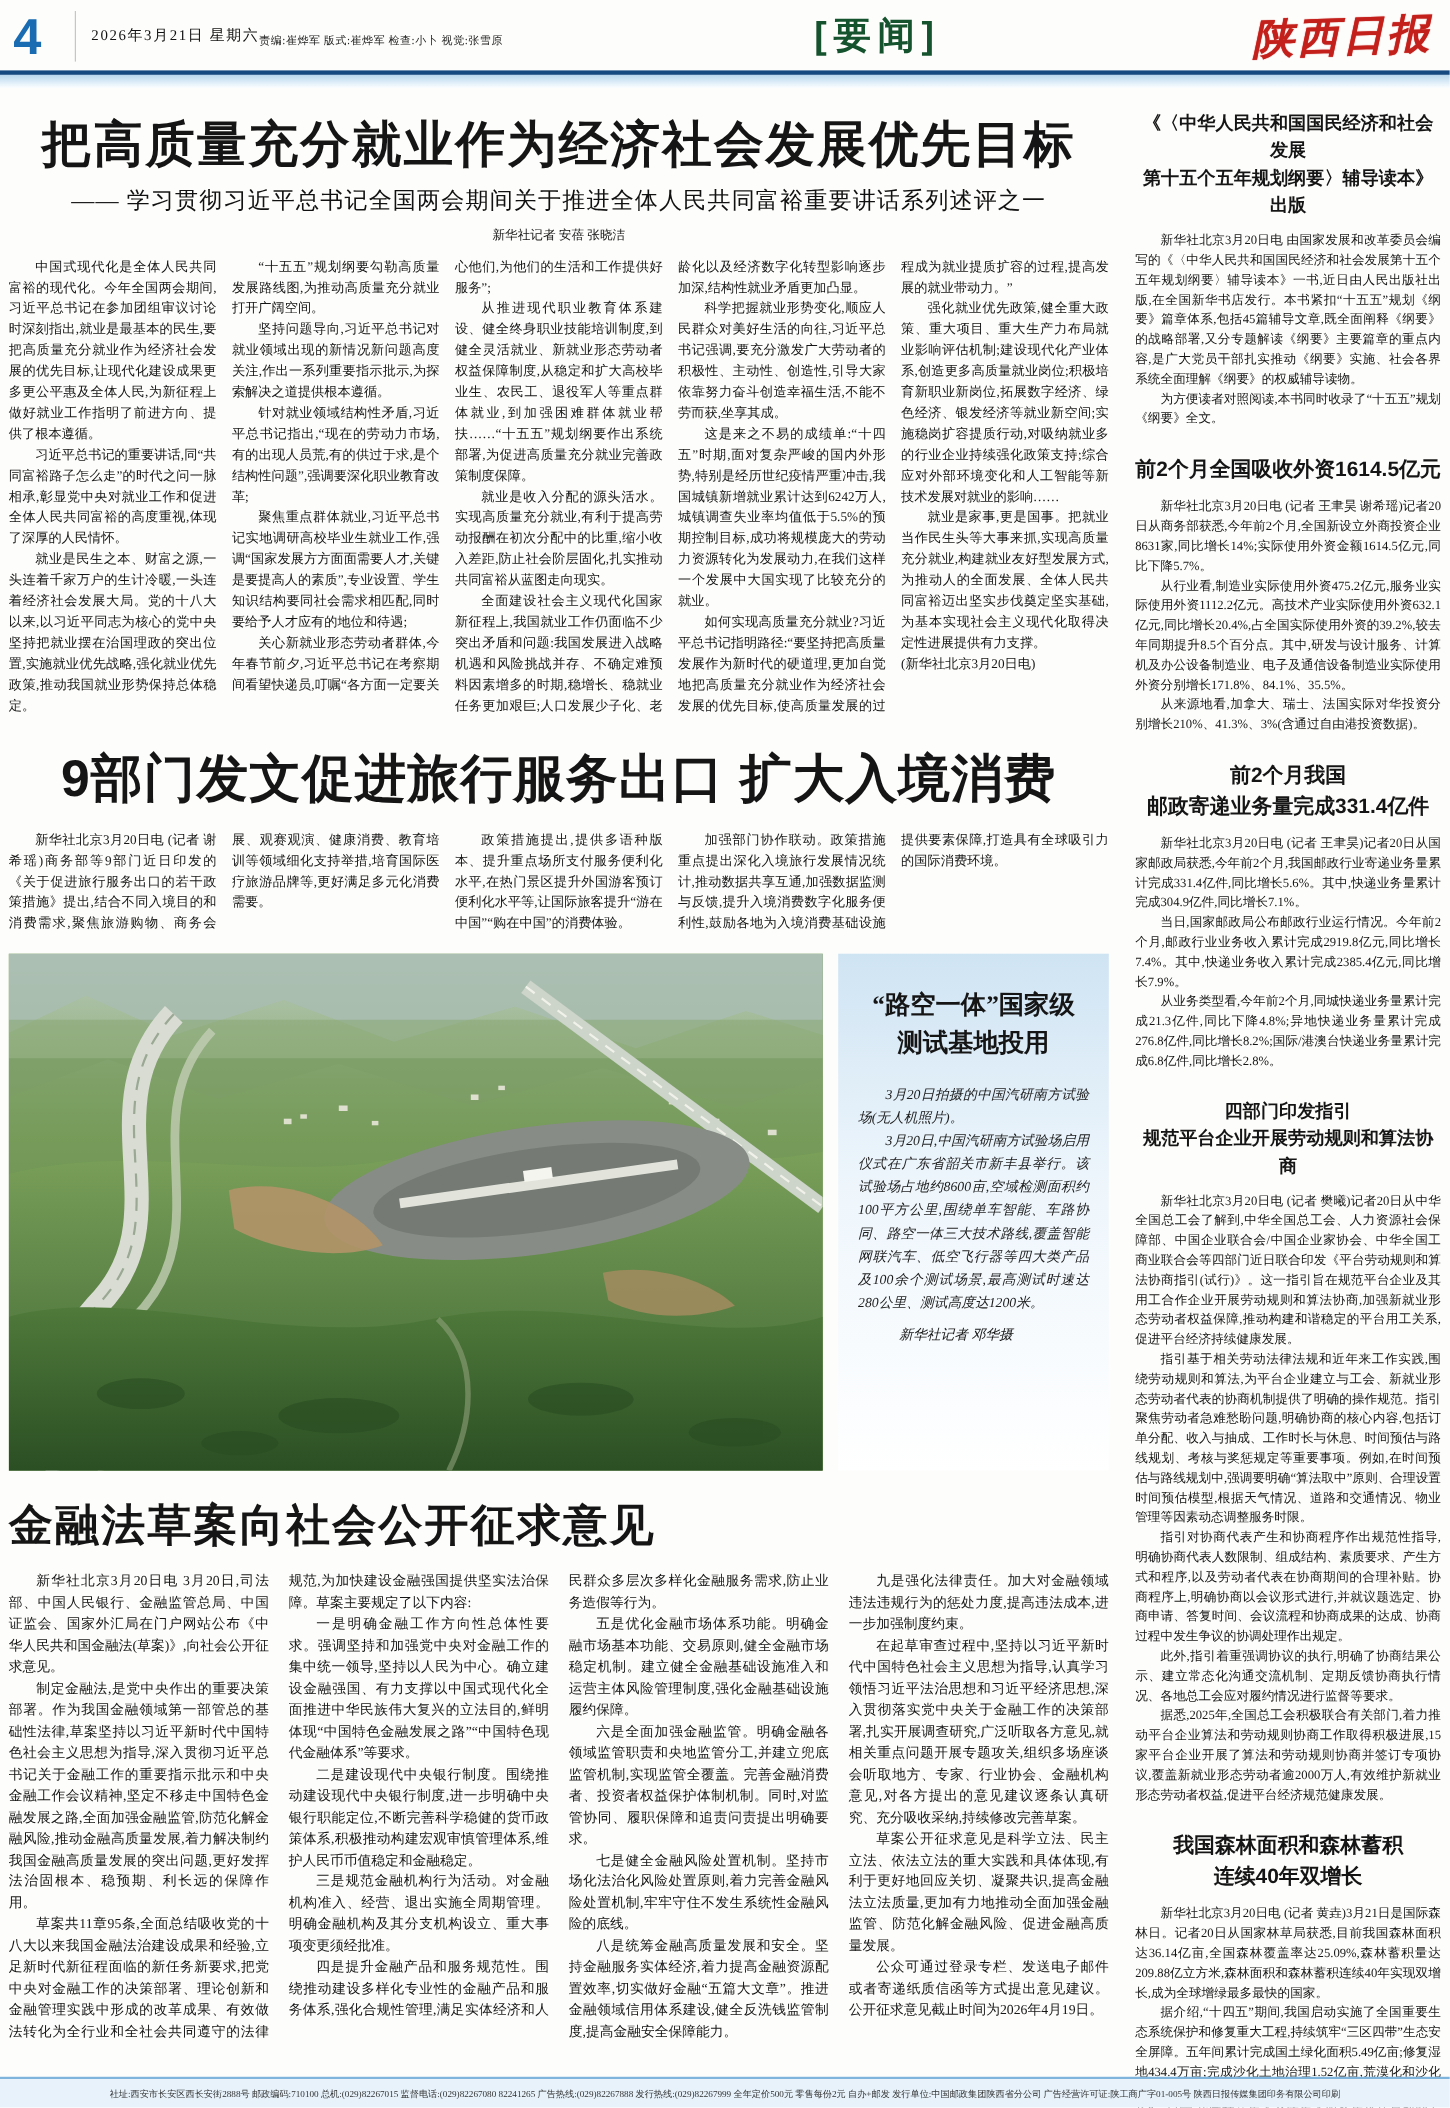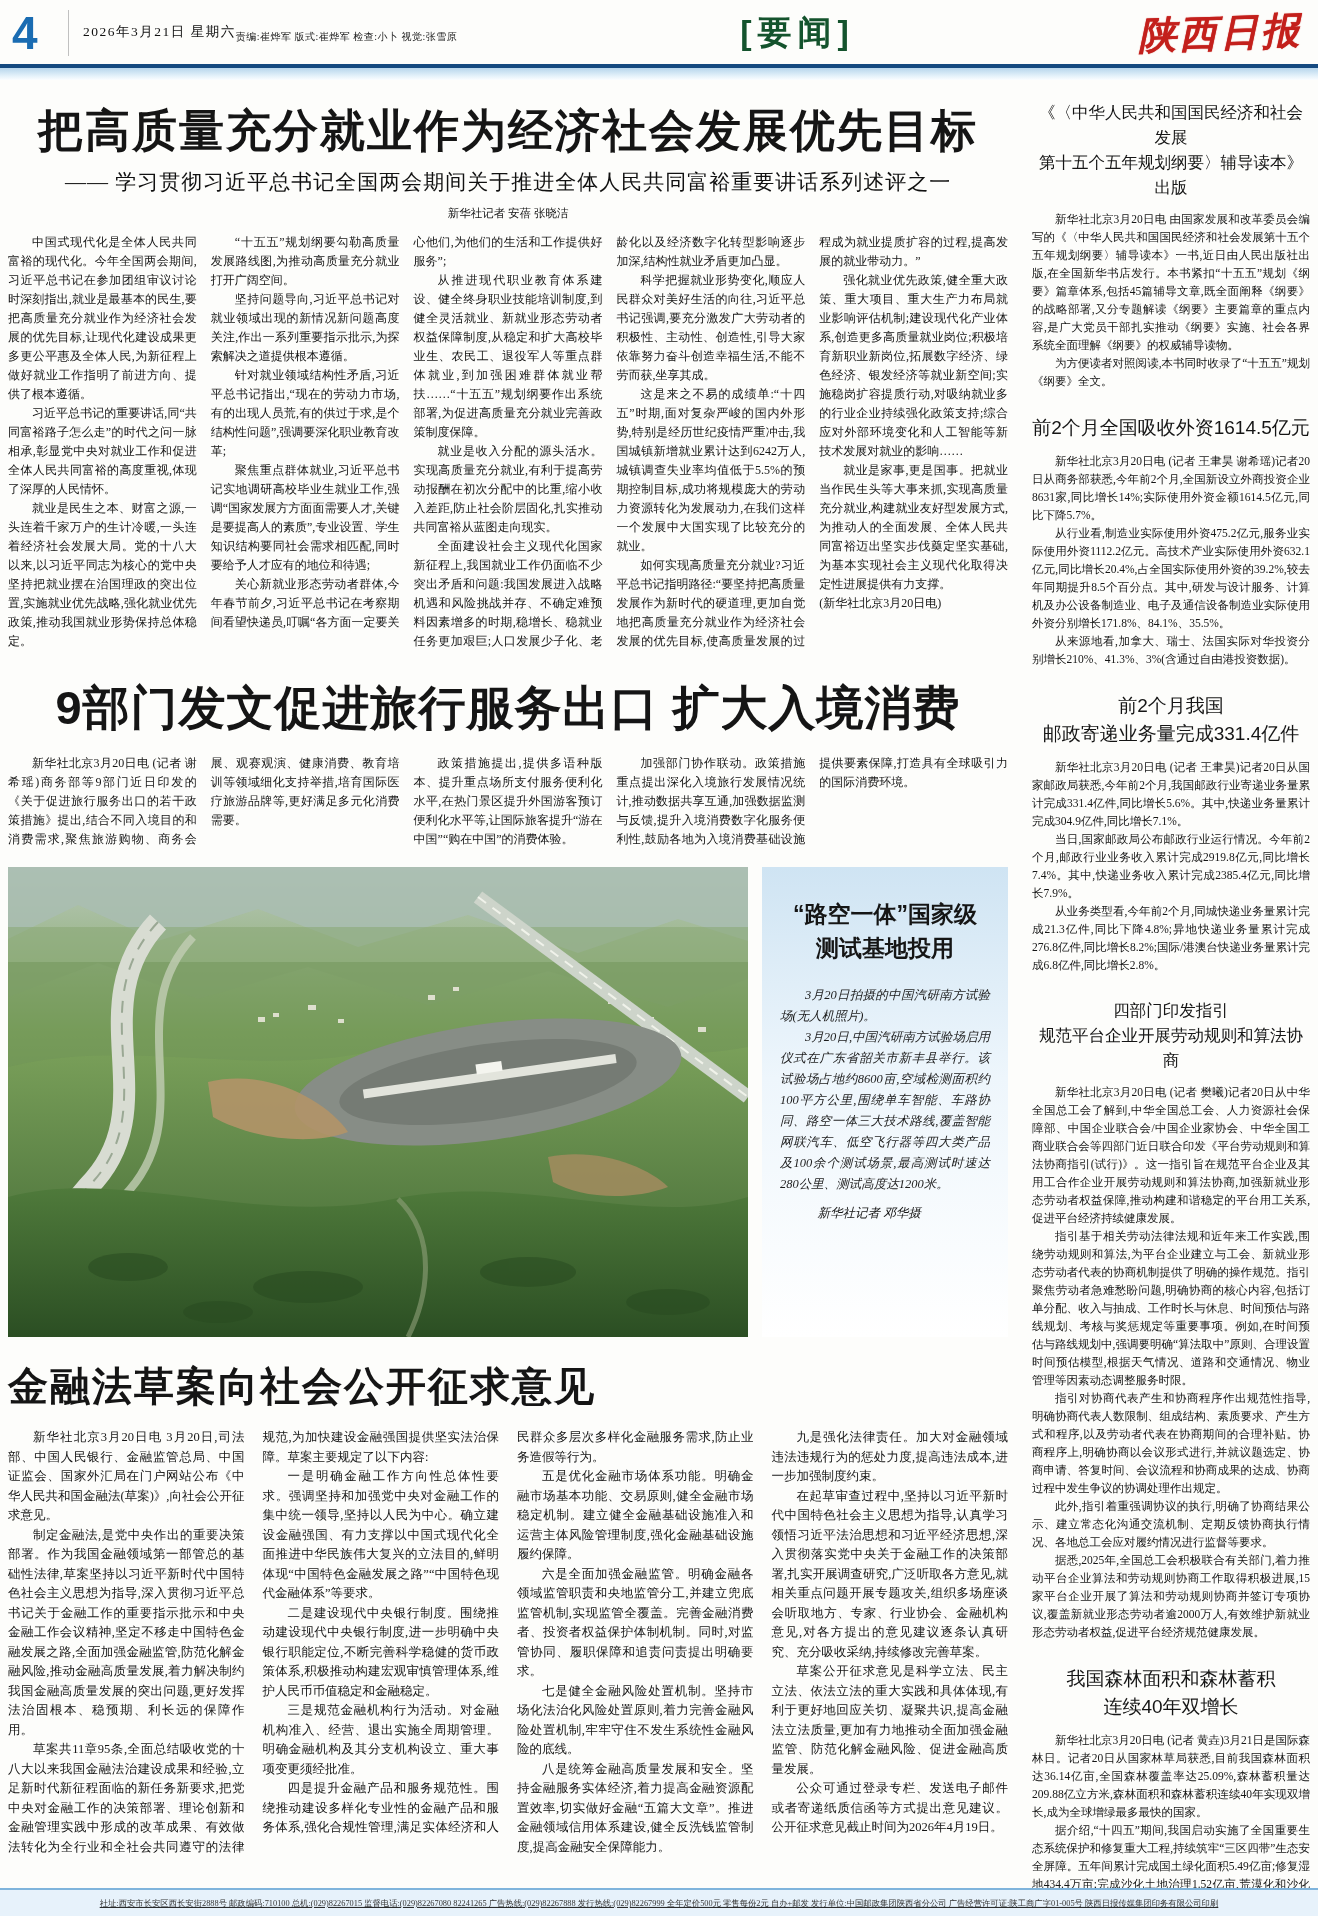--- a/index.html
+++ b/index.html
@@ -29,33 +29,33 @@
   .bodytext p{margin:0;text-indent:2em;text-align:justify;}
   .lead-body{column-count:5;column-gap:14px;font-size:12px;line-height:19px;}
   .wire-sig{text-align:right;text-indent:0 !important;padding-right:1em;}
   
   .travel-headline{font-family:"Liberation Sans","DejaVu Sans",sans-serif;font-weight:900;font-size:47px;text-align:center;letter-spacing:1px;margin:26px 0 14px;}
   .travel-body{column-count:5;column-gap:14px;font-size:12px;line-height:19px;}
   
   .photo-row{display:flex;gap:14px;margin:18px 0 6px;}
   .photo{width:740px;height:470px;flex:0 0 auto;overflow:hidden;background:#6f9457;}
   .caption-box{flex:1;background:linear-gradient(180deg,#cfe4f3 0%,#eef6fc 45%,#ffffff 100%);padding:30px 18px 0;box-sizing:border-box;}
-  .caption-title{font-family:Liberation Sans, sans-serif;font-weight:900;font-size:23px;line-height:34px;text-align:center;white-space:pre-line;margin-bottom:20px;}
+  .caption-title{font-family:Liberation Serif, serif;font-weight:900;font-size:23px;line-height:34px;text-align:center;white-space:pre-line;margin-bottom:20px;}
   .caption-text{font-style:italic;font-size:12.5px;line-height:21px;text-indent:2em;text-align:justify;margin:0;color:#1c1c1c;}
   .caption-credit{font-style:italic;font-size:12.5px;margin-top:10px;text-indent:3em;}
   
   .finance-headline{font-family:"Liberation Sans","DejaVu Sans",sans-serif;font-weight:900;font-size:40px;text-align:left;letter-spacing:2px;margin:22px 0 14px;}
   .finance-body{column-count:4;column-gap:18px;font-size:12.5px;line-height:19.5px;}
   
   .side-article{margin-bottom:24px;}
-  .side-title{font-family:"Liberation Sans","DejaVu Sans",sans-serif;font-weight:400;font-size:19px;line-height:28px;text-align:center;white-space:pre-line;margin:0 0 10px;}
+  .side-title{font-family:"Liberation Sans","DejaVu Sans",sans-serif;font-weight:700;font-size:19px;line-height:28px;text-align:center;white-space:pre-line;margin:0 0 10px;}
   .side-title.sm{font-size:16.5px;line-height:25px;}
   .side-body{font-size:11.5px;line-height:18px;}
   
-  .page-footer{position:absolute;left:0;bottom:0;width:100%;height:28px;background:#e7f2fb;border-top:2px solid #7fb4dc;box-sizing:border-box;text-decoration:underline;}
+  .page-footer{position:absolute;left:0;bottom:0;width:100%;height:28px;background:#e7f2fb;border-top:2px solid #7fb4dc;box-sizing:border-box;}
   .page-footer span{display:block;font-size:8.5px;color:#333;line-height:26px;text-align:center;letter-spacing:0;transform:scale(.98);transform-origin:center;white-space:nowrap;}
 </style>
 </head>
 <body>
 
 <div class="page">
 
   <header class="page-header">
     <div class="page-num">4</div>
     <div class="header-divider"></div>

